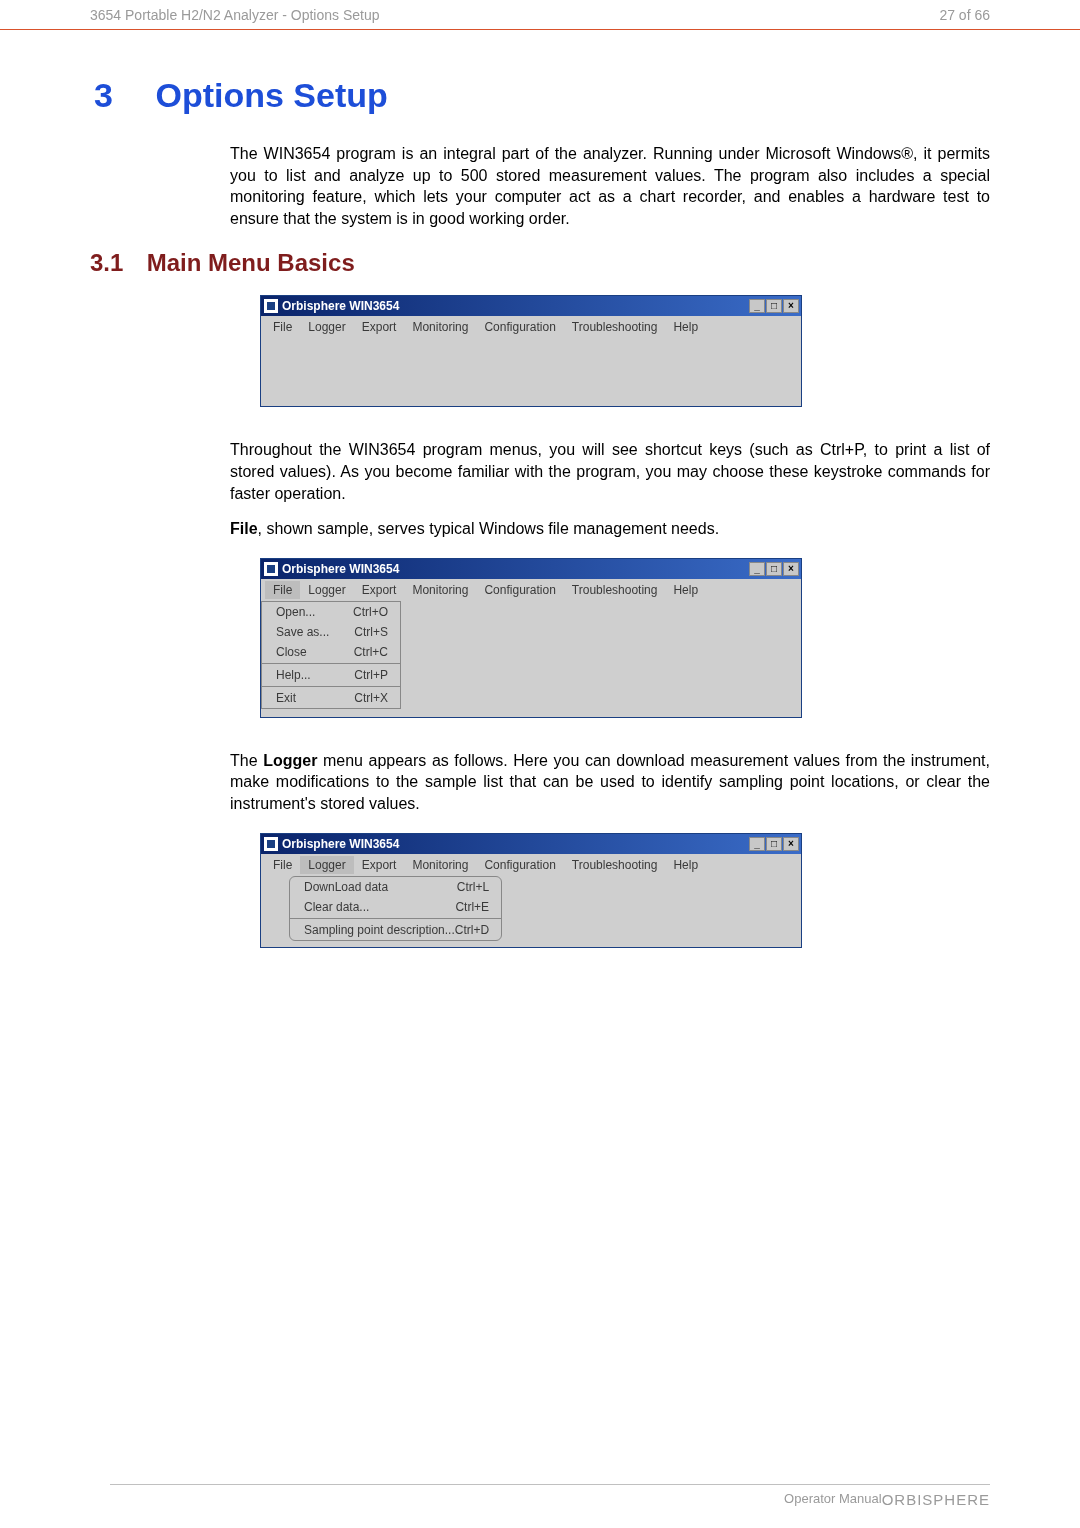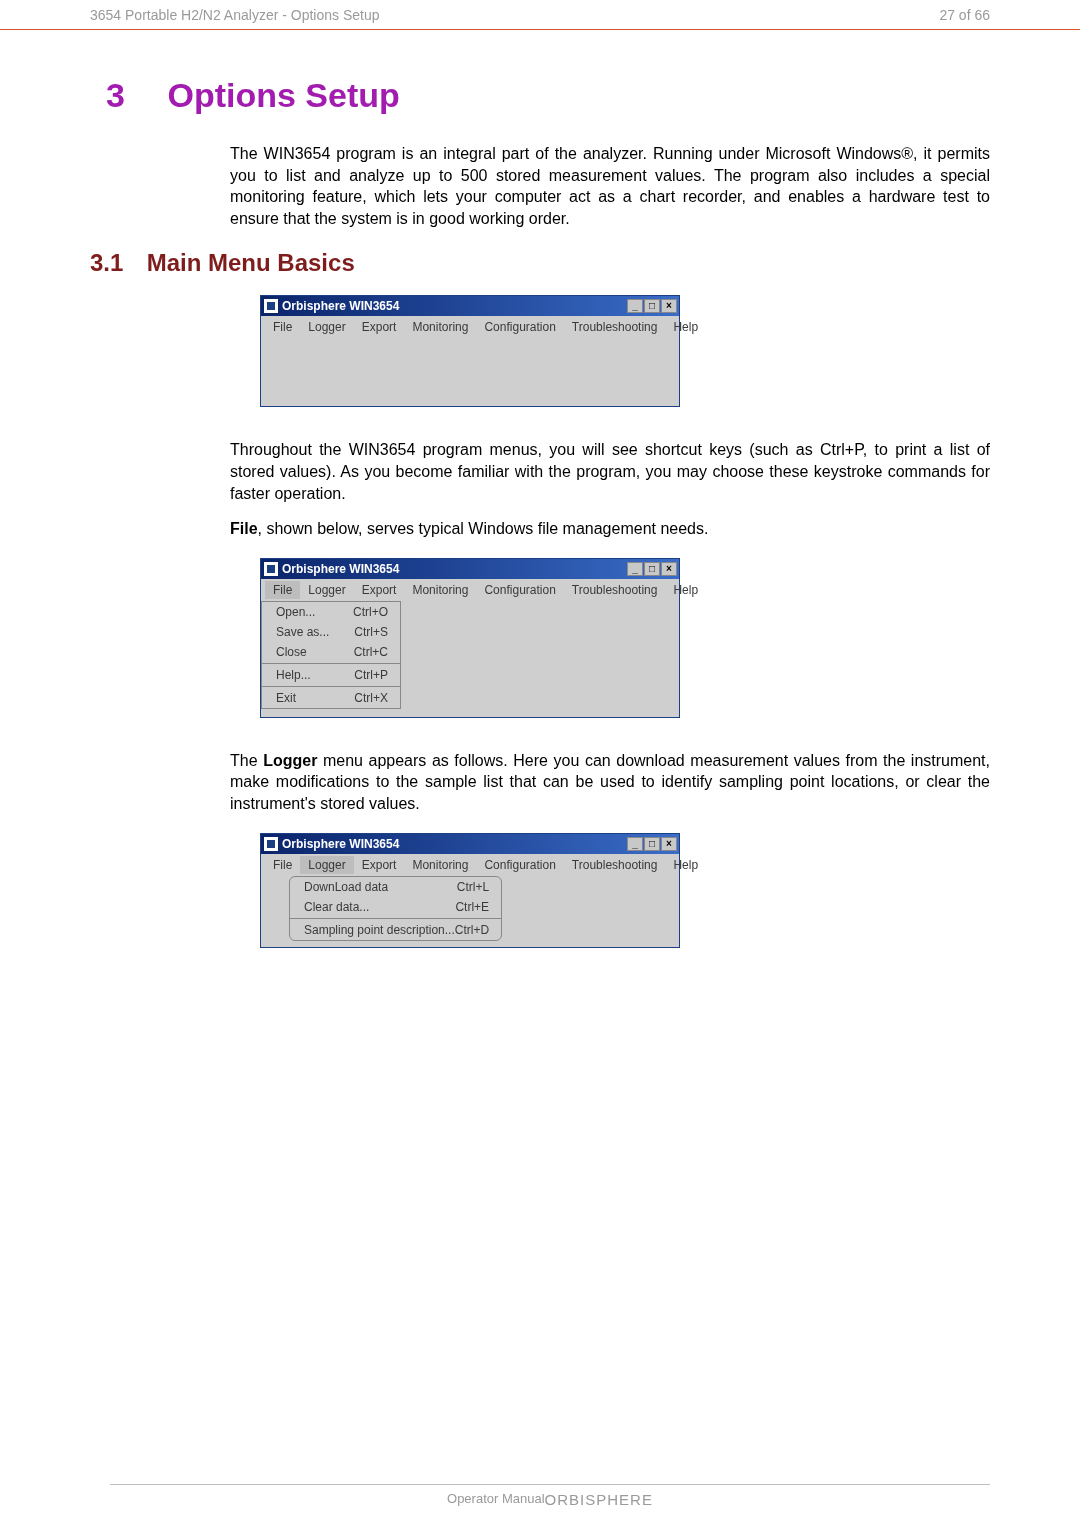--- a/index.html
+++ b/index.html
@@ -19,24 +19,24 @@
     border-bottom: 1.5px solid #d9522c;
     margin: 0 0 0 0;
     font-size: 14px;
     color: #9a9a9a;
   }
   .header-bar .page-no { font-size: 14px; }
   .content {
     padding: 30px 90px 0 90px;
   }
   .chapter-title {
-    color: #a21caf;
+    color: #1d4ed8;
     font-size: 34px;
     font-weight: bold;
-    margin: 16px 0 28px 16px;
+    margin: 16px 0 28px 4px;
   }
   .chapter-title .num { display:inline-block; width:52px; }
   .body-text {
     margin-left: 140px;
     font-size: 16px;
     line-height: 1.35;
     text-align: justify;
     color: #000;
   }
   .body-text p { margin-bottom: 14px; }
@@ -45,21 +45,21 @@
     font-size: 24px;
     font-weight: bold;
     margin: 20px 0 14px 0;
   }
   .section-title .num { display:inline-block; width:50px; }
   .screenshot-wrap {
     margin: 18px 0 32px 170px;
   }
   
   .win {
-    width: 420px;
+    width: 542px;
     border: 1px solid #1a3f82;
     background: #cfcfcf;
     font-family: Tahoma, Arial, sans-serif;
     font-size: 12px;
   }
   .win-titlebar {
     display: flex;
     align-items: center;
     justify-content: space-between;
     height: 20px;
@@ -127,21 +127,21 @@
   .win2 .menubar-active, .win3 .menubar-active {
     background:#bdbdbd;
   }
   .footer {
     position:absolute;
     bottom:20px;
     left:90px; right:90px;
     border-top:1px solid #c0c0c0;
     padding-top:6px;
     display:flex;
-    justify-content:center;
+    justify-content:flex-end;
     font-size:13px;
     color:#9a9a9a;
     margin-left:20px;
   }
   .footer .brand { letter-spacing:1px; font-size:15px; color:#9a9a9a; }
 </style>
 </head>
 <body>
 
 <div class="header-bar">
@@ -186,21 +186,21 @@
         <span>Troubleshooting</span>
         <span>Help</span>
       </div>
       <div class="win-body"></div>
     </div>
   </div>
 
   <div class="body-text">
     <p>Throughout the WIN3654 program menus, you will see shortcut keys (such as Ctrl+P, to print a list of stored values). As you become familiar with the program, you may choose these keystroke commands for faster operation.</p>
     <p>
-      <b>File</b><span>, shown below, serves typical Windows file management needs.</span>
+      <b>File</b><span>, shown sample, serves typical Windows file management needs.</span>
     </p>
   </div>
 
   <div class="screenshot-wrap">
     <div class="win win2">
       <div class="win-titlebar">
         <span class="ticon"></span>
         <span class="title-text">Orbisphere WIN3654</span>
         <span class="win-btns">
           <span class="win-btn">_</span>

